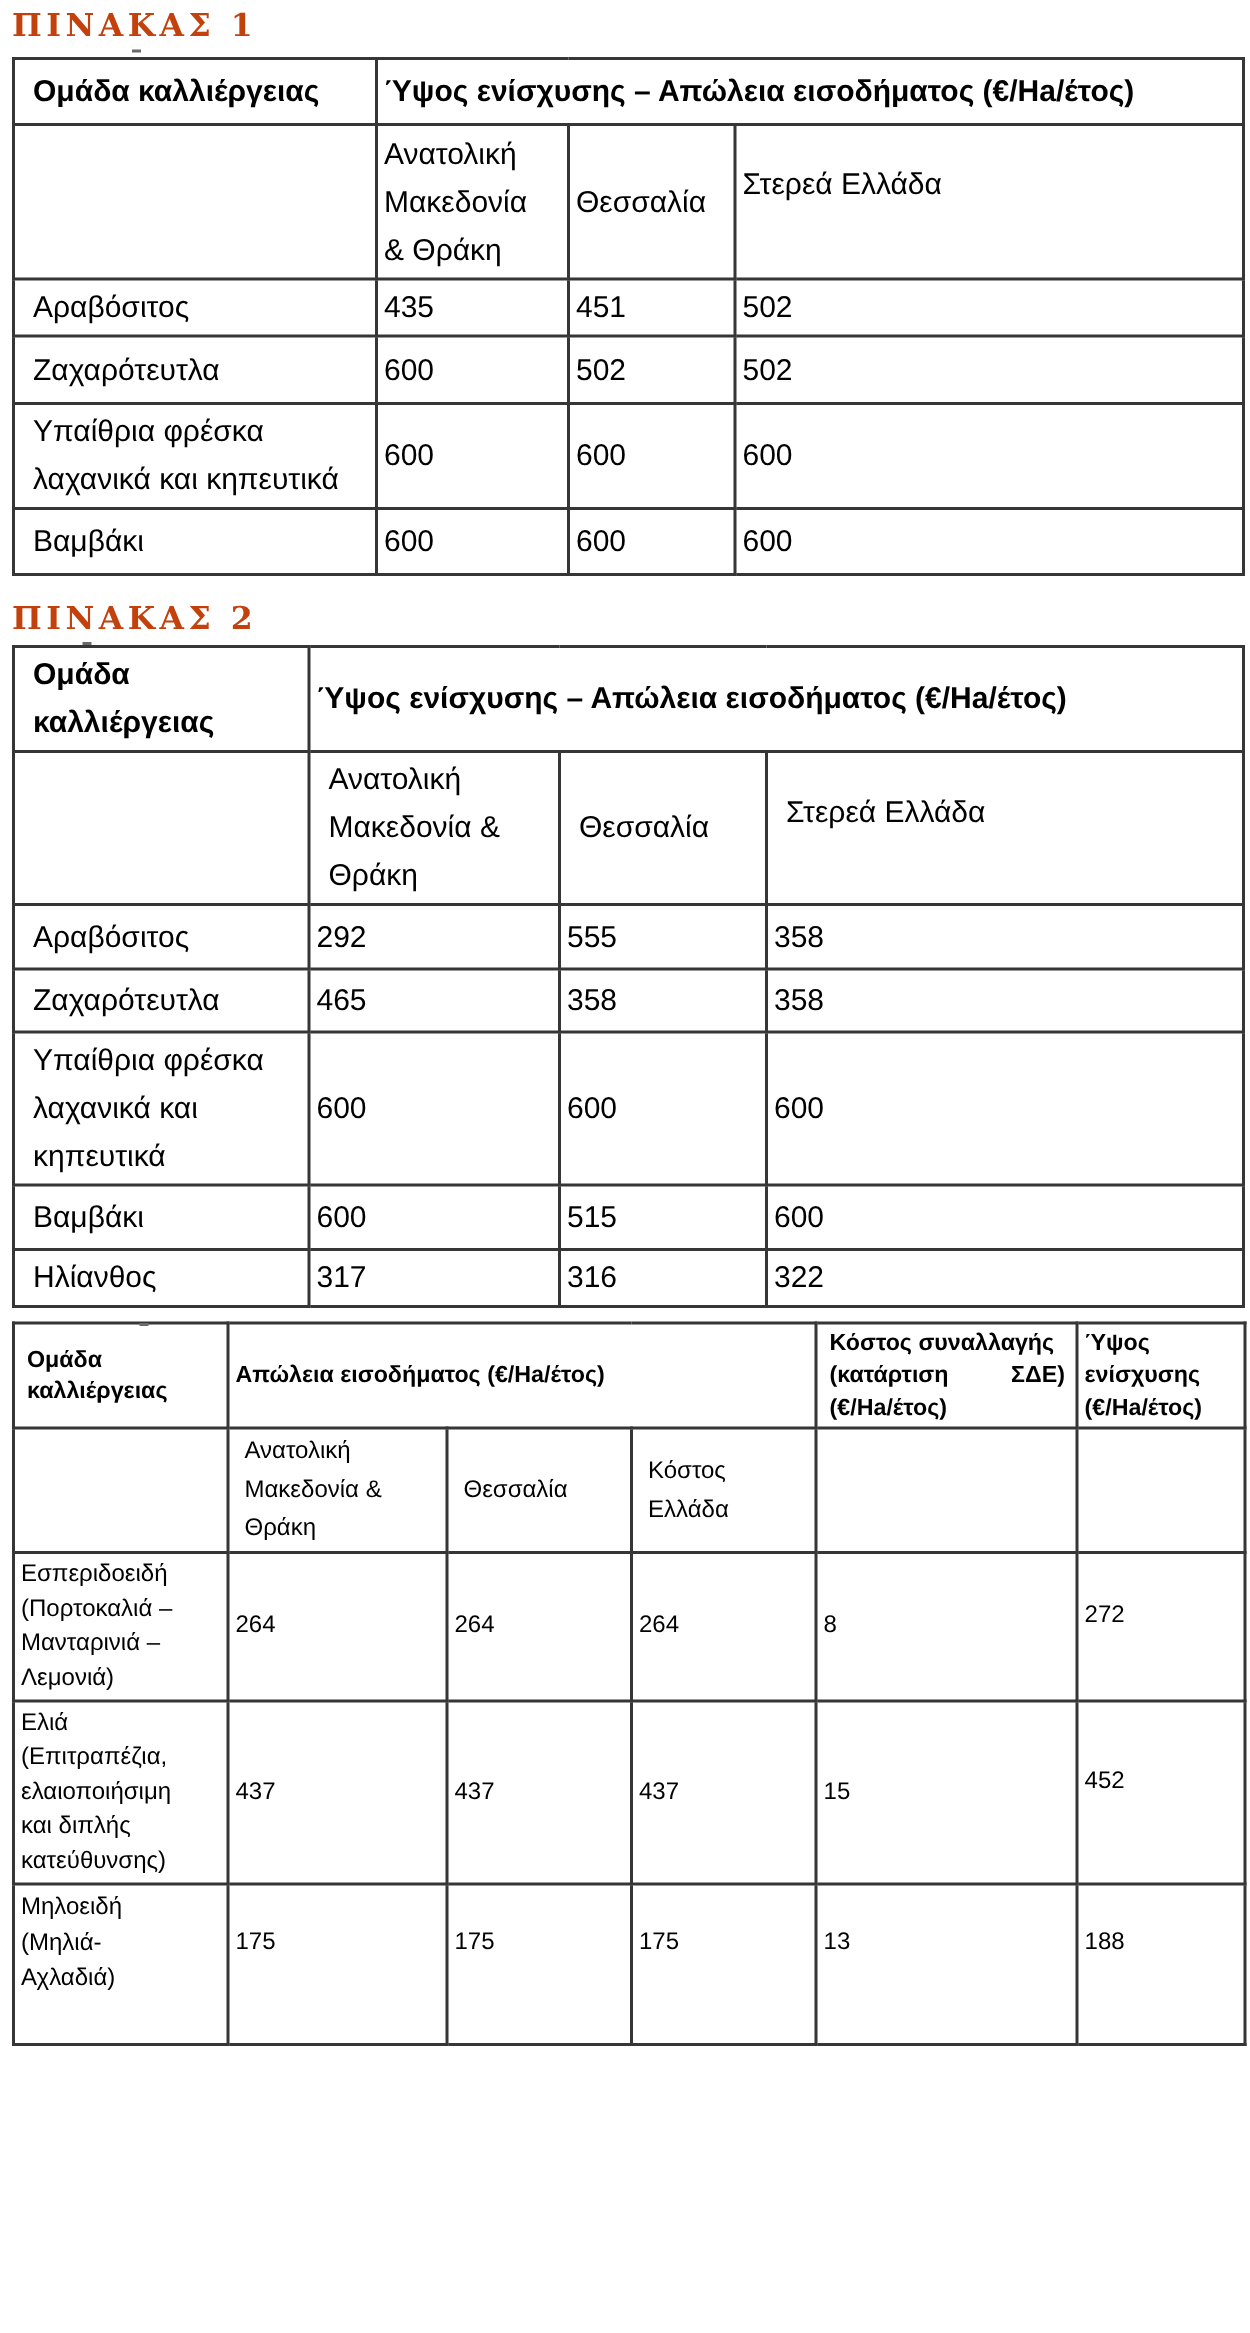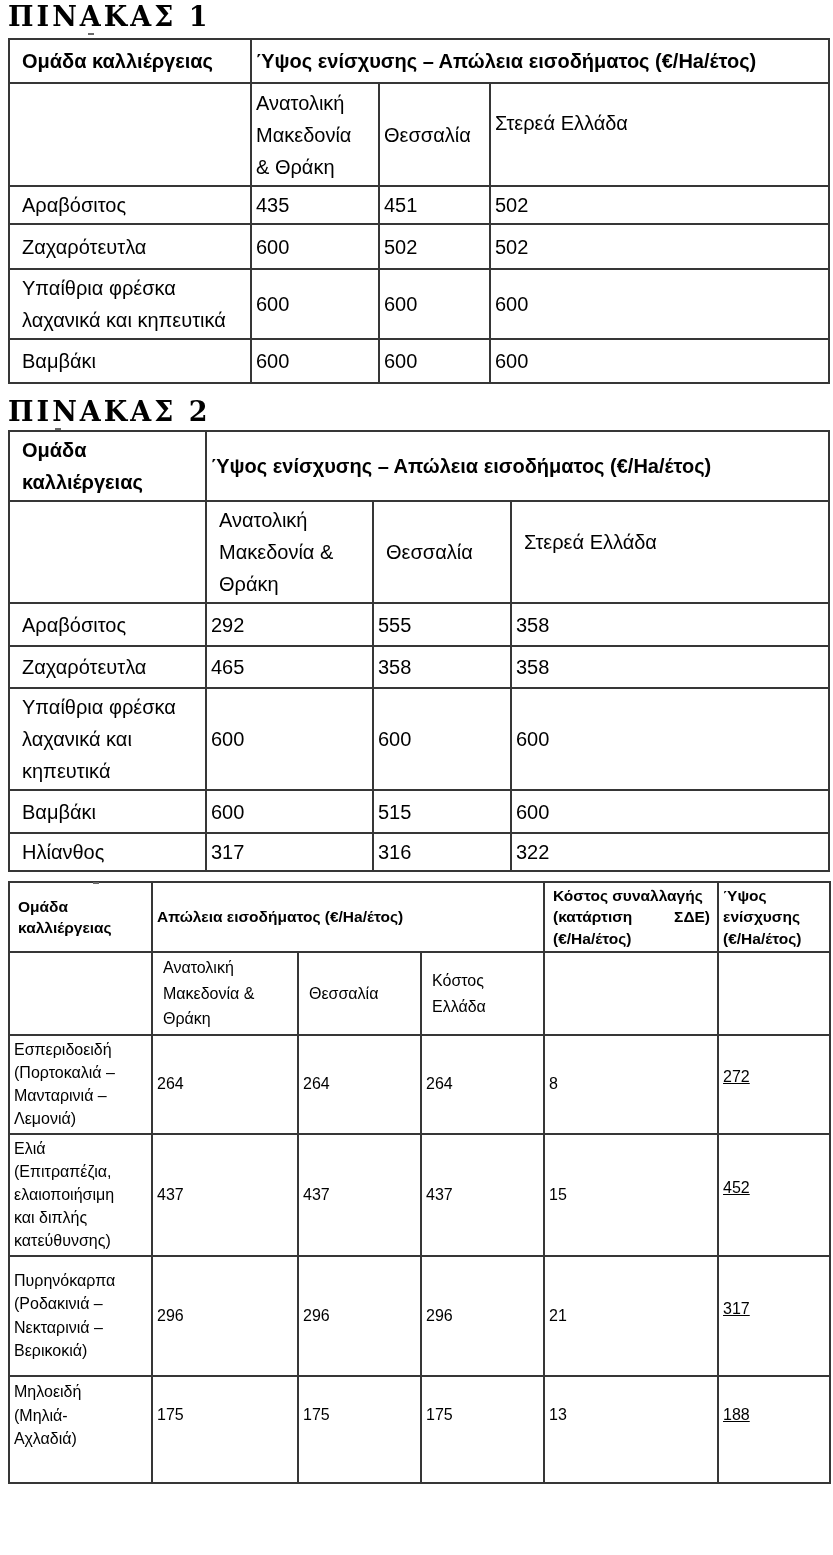--- a/index.html
+++ b/index.html
@@ -10,24 +10,24 @@
     background: #ffffff;
     font-family: "Liberation Sans", "DejaVu Sans", sans-serif;
     color: #000;
   }
   .doc { padding: 2px 4px 0 8px; }
 
   
   .section-title {
     font-family: "DejaVu Serif", serif;
     font-weight: bold;
-    font-size: 27px;
+    font-size: 21px;
     line-height: 30px;
     letter-spacing: 3px;
-    color: #000000;
+    color: #c2410c;
     position: relative;
   }
   .title-1 { margin: 0 0 6px 0; }
   .title-2 { margin: 13px 0 3px 0; }
   .title-3 { margin: 9px 0 6px 0; }
   .tmark {
     position: absolute;
     bottom: -3px;
     width: 6px;
     height: 2px;
@@ -80,21 +80,21 @@
   .t3 td { line-height: 1.5; }
   .t3 .r-h1 { height: 65px; }
   .t3 .r-h1 td { line-height: 1.38; font-size: 15.5px; }
   .t3 .r-h2 { height: 77px; }
   .t3 .r-h2 td { line-height: 1.6; }
   .t3 .r-d1 { height: 91px; }
   .t3 .r-d2 { height: 122px; }
   .t3 .r-d3 { height: 120px; }
   .t3 .r-d4 { height: 107px; }
   .t3 .crop { line-height: 1.45; }
-  .t3 .nudge { padding-bottom: 16px; text-decoration: underline; }
+  .t3 .nudge { padding-bottom: 16px; }
   .t3 .r-d4 td { padding-bottom: 30px; }
   .jline { display: flex; justify-content: space-between; }
 </style>
 </head>
 <body>
 
 <div class="doc">
 
   <div class="section-title title-1">
     <span>ΠΙΝΑΚΑΣ 1</span>
@@ -267,31 +267,20 @@
 (Επιτραπέζια,
 ελαιοποιήσιμη
 και διπλής
 κατεύθυνσης)</td>
       <td class="ctr">437</td>
       <td class="ctr">437</td>
       <td class="ctr">437</td>
       <td class="ctr">15</td>
       <td class="ctr nudge">452</td>
     </tr>
-    <tr class="r-d3">
-      <td class="ctr pre crop">Πυρηνόκαρπα
-(Ροδακινιά –
-Νεκταρινιά –
-Βερικοκιά)</td>
-      <td class="ctr">296</td>
-      <td class="ctr">296</td>
-      <td class="ctr">296</td>
-      <td class="ctr">21</td>
-      <td class="ctr nudge">317</td>
-    </tr>
     <tr class="r-d4">
       <td class="ctr pre crop">Μηλοειδή
 (Μηλιά-
 Αχλαδιά)</td>
       <td class="ctr">175</td>
       <td class="ctr">175</td>
       <td class="ctr">175</td>
       <td class="ctr">13</td>
       <td class="ctr nudge">188</td>
     </tr>

